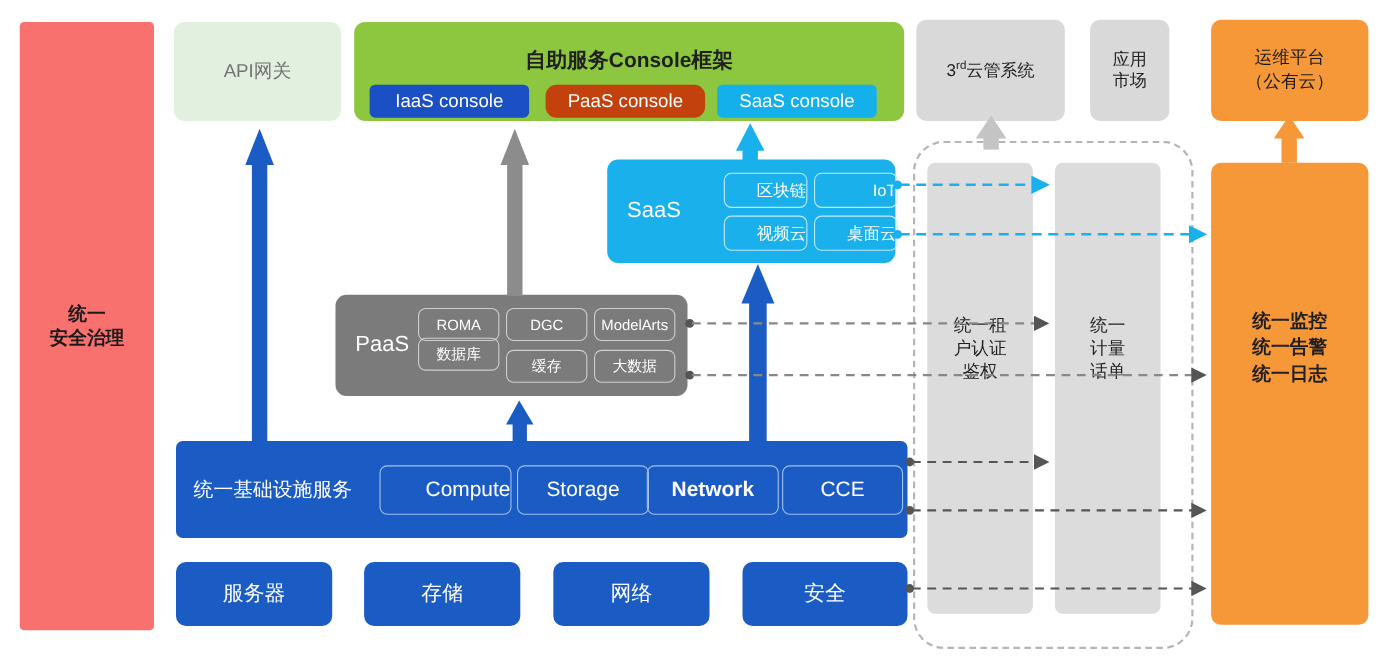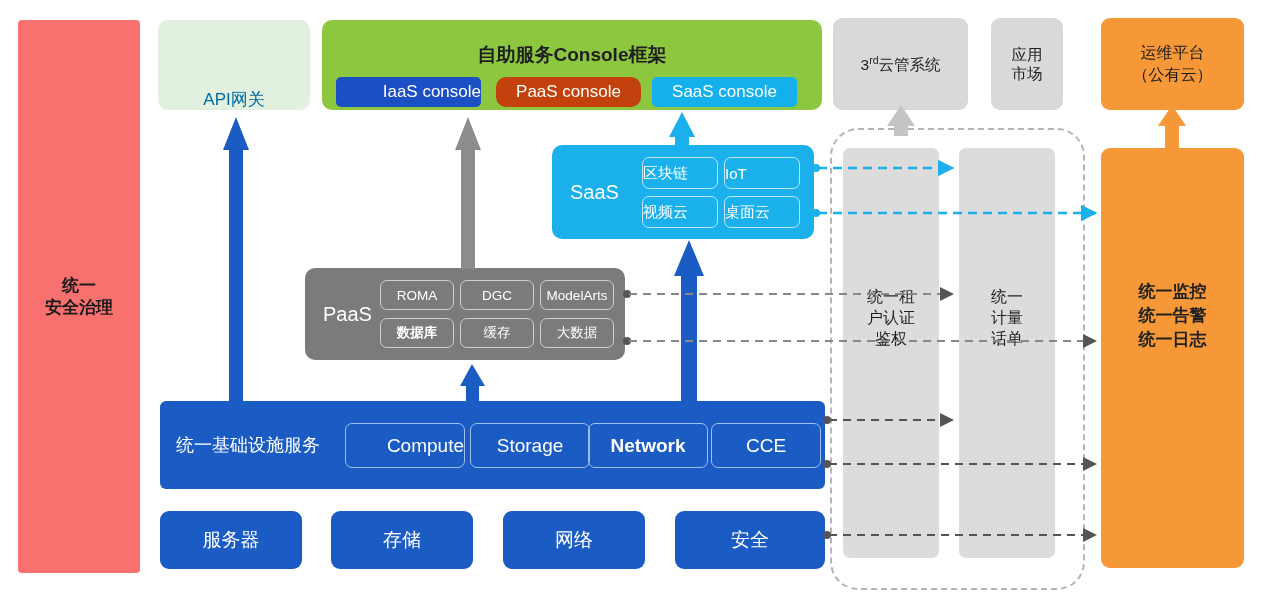--- a/index.html
+++ b/index.html
@@ -5,34 +5,34 @@
 <style>
   html,body{margin:0;padding:0;background:#ffffff;}
   body{font-family:"Liberation Sans","DejaVu Sans",sans-serif;}
   #canvas{position:relative;width:1265px;height:605px;background:#ffffff;overflow:hidden;}
   .box{position:absolute;box-sizing:border-box;display:flex;align-items:center;justify-content:center;text-align:center;line-height:1.25;}
 
   
   .security-panel{background:#f9716f;color:#1a1a1a;font-size:17px;font-weight:700;border-radius:4px;}
 
   
-  .api-gw{background:#e2f0e0;color:#0369a1;font-size:17px;border-radius:10px;align-items:flex-end;}
+  .api-gw{background:#e2f0e0;color:#737373;font-size:17px;border-radius:10px;}
 
   
   .console-frame{background:#8dc63f;border-radius:10px;}
   .console-title{position:absolute;width:100%;top:22px;left:0;text-align:center;font-size:19px;color:#1f1f1f;font-weight:600;}
   .console-chip{position:absolute;display:flex;align-items:center;justify-content:center;border-radius:5px;color:#ffffff;font-size:17px;height:30px;}
-  .chip-iaas{background:#1b4fc4;justify-content:flex-end;}
+  .chip-iaas{background:#1b4fc4;}
   .chip-paas{background:#c2410c;border-radius:10px;}
   .chip-saas{background:#13b0ec;}
 
   
   .saas-block{background:#19b0ec;border-radius:10px;}
   .saas-label{position:absolute;left:18px;top:50%;transform:translateY(-50%);color:#fff;font-size:20px;}
-  .sub-chip{position:absolute;display:flex;align-items:center;justify-content:flex-start;border:1.6px solid #bfe8fa;border-radius:7px;color:#ffffff;font-size:15px;}
+  .sub-chip{position:absolute;display:flex;align-items:center;justify-content:flex-end;border:1.6px solid #bfe8fa;border-radius:7px;color:#ffffff;font-size:15px;margin-left:16px;}
 
   
   .paas-block{background:#7b7b7b;border-radius:10px;}
   .paas-label{position:absolute;left:18px;top:50%;transform:translateY(-50%);color:#fff;font-size:20px;}
   .sub-chip-g{position:absolute;display:flex;align-items:center;justify-content:center;border:1.6px solid #cfcfcf;border-radius:7px;color:#ffffff;font-size:13.5px;}
 
   
   .infra-bar{background:#1b5cc4;border-radius:6px;}
   .infra-label{position:absolute;left:16px;top:50%;transform:translateY(-50%);color:#fff;font-size:18px;}
   .infra-chip{position:absolute;display:flex;align-items:center;justify-content:center;border:1.6px solid #9fc0ef;border-radius:7px;color:#ffffff;font-size:19px;}
@@ -103,21 +103,21 @@
     <div class="paas-label">PaaS</div>
     <div class="sub-chip-g" style="left:75px;top:12px;width:72px;height:28px;">
       <span>ROMA</span>
     </div>
     <div class="sub-chip-g" style="left:155px;top:12px;width:72px;height:28px;">
       <span>DGC</span>
     </div>
     <div class="sub-chip-g" style="left:235px;top:12px;width:72px;height:28px;">
       <span>ModelArts</span>
     </div>
-    <div class="sub-chip-g" style="left:75px;top:50px;width:72px;height:28px;font-weight:bold;">
+    <div class="sub-chip-g" style="left:75px;top:39px;width:72px;height:28px;">
       <span>数据库</span>
     </div>
     <div class="sub-chip-g" style="left:155px;top:50px;width:72px;height:28px;">
       <span>缓存</span>
     </div>
     <div class="sub-chip-g" style="left:235px;top:50px;width:72px;height:28px;">
       <span>大数据</span>
     </div>
   </div>
 

